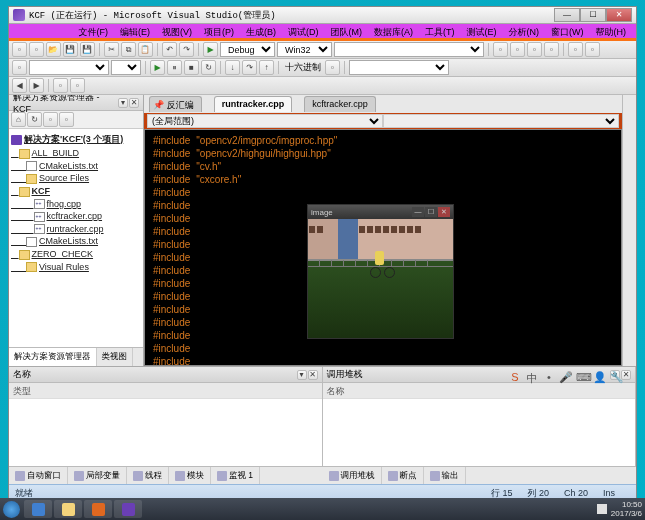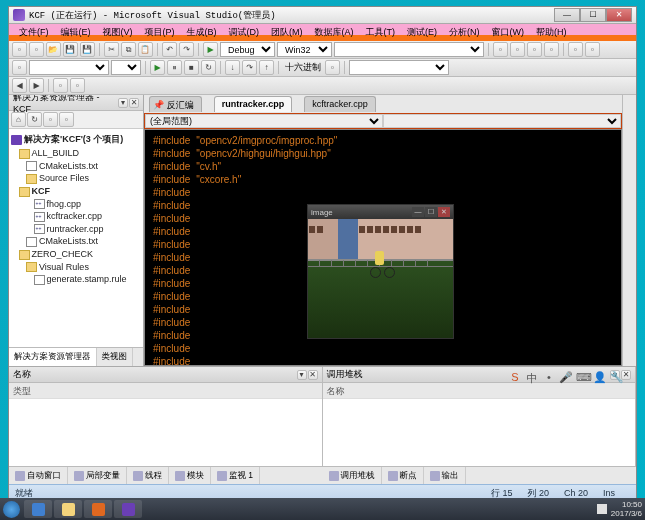--- a/index.html
+++ b/index.html
@@ -5,49 +5,49 @@
 * { margin: 0; padding: 0; box-sizing: border-box; font-family: "Segoe UI", Tahoma, sans-serif; }
 body { width: 645px; height: 520px; background: #00ced1; overflow: hidden; position: relative; }
 .desktop { position: absolute; inset: 0; background: linear-gradient(135deg, #0aa8c0, #00b0c8); }
 .window-frame { position: absolute; top: 6px; left: 8px; right: 8px; bottom: 18px; background: #dcdcdc; border: 1px solid #888; display: flex; flex-direction: column; font-size: 9px; }
 .title-bar { height: 17px; background: linear-gradient(#f9f9f9, #e0e0e0); display: flex; align-items: center; padding: 0 4px; border-bottom: 1px solid #aaa; }
 .title-bar .vs-icon { width: 12px; height: 12px; background: linear-gradient(135deg,#6a3fb5,#9b6dd7); border-radius: 2px; margin-right: 4px; }
 .title-text { flex: 1; font-size: 9px; color: #000; font-family: Liberation Mono, monospace; }
 .win-btns { display: flex; gap: 0; }
 .win-btn { width: 26px; height: 14px; background: linear-gradient(#e8e8e8,#d0d0d0); border: 1px solid #999; font-size: 8px; text-align: center; line-height: 12px; }
 .win-btn.close { background: linear-gradient(#e08080,#c05050); color: #fff; }
-.menu-bar { height: 17px; background: #f9a8d4; display: flex; padding: 0 4px; border-bottom: 6px solid #f97316; }
+.menu-bar { height: 17px; background: #d946ef; display: flex; padding: 0 4px; border-bottom: 3px solid #f97316; justify-content: flex-end; }
 .menu-item { padding: 2px 6px; font-size: 9px; cursor: pointer; }
 .toolbar { height: 18px; background: linear-gradient(#f0f0f0,#dcdcdc); display: flex; align-items: center; padding: 0 3px; gap: 2px; border-bottom: 1px solid #bbb; flex-wrap: nowrap; overflow: hidden; }
 .tb-btn { width: 15px; height: 15px; background: linear-gradient(#fafafa,#e0e0e0); border: 1px solid #bbb; border-radius: 2px; display: inline-flex; align-items: center; justify-content: center; font-size: 8px; color: #444; }
 .tb-sel { height: 15px; border: 1px solid #aaa; background: #fff; font-size: 9px; padding: 0 3px; }
 .tb-sep { width: 1px; height: 13px; background: #bbb; margin: 0 2px; }
 .tb-play { color: #2a8a2a; }
 .main-area { flex: 1; display: flex; overflow: hidden; }
 .sidebar { width: 135px; background: #f0f0f0; border-right: 1px solid #aaa; display: flex; flex-direction: column; }
 .sidebar-title { height: 16px; background: linear-gradient(#e8e8e8,#d8d8d8); border-bottom: 1px solid #bbb; font-size: 9px; padding: 2px 4px; display: flex; align-items: center; justify-content: space-between; }
 .sidebar-tb { height: 18px; display: flex; align-items: center; padding: 0 2px; gap: 1px; border-bottom: 1px solid #ccc; }
 .tree { flex: 1; background: #fff; padding: 3px 2px; overflow: auto; font-size: 9px; color: #222; }
-.tree-node { padding: 1px 0 1px 0; white-space: nowrap; }
+.tree-node { padding: 1px 0 1px 0; white-space: nowrap; text-decoration: underline; }
 .tree-icon { display: inline-block; width: 11px; height: 10px; vertical-align: middle; margin-right: 2px; }
 .ic-sln { background: #6a3fb5; border-radius: 1px; }
 .ic-fold { background: #f4d47c; border: 1px solid #c9a93a; }
 .ic-cpp { background: #fff; border: 1px solid #888; position: relative; }
 .ic-cpp::after { content: "++"; position: absolute; font-size: 5px; left: 1px; top: 0; color: #337; }
 .ic-txt { background: #fff; border: 1px solid #888; }
 .ic-rule { background: #fff; border: 1px solid #888; }
 .sidebar-tabs { height: 19px; background: #e8e8e8; border-top: 1px solid #bbb; display: flex; font-size: 8.5px; }
 .sb-tab { padding: 3px 5px; border-right: 1px solid #ccc; }
 .sb-tab.active { background: #fff; }
 .code-area { flex: 1; display: flex; flex-direction: column; background: #e8e8e8; position: relative; }
 .code-tabs { height: 18px; display: flex; align-items: center; padding-left: 5px; gap: 12px; }
 .code-tab { height: 16px; padding: 2px 7px; font-size: 9px; background: #d0d0d0; border: 1px solid #aaa; border-bottom: none; border-radius: 3px 3px 0 0; cursor: pointer; }
 .code-tab.active { background: #f8f8f8; font-weight: bold; }
 .code-tab.pin { padding-left: 3px; }
-.code-nav { height: 16px; background: #fdba74; border: 1px solid #c2410c; display: flex; align-items: center; }
+.code-nav { height: 16px; background: #fdba74; border: 3px solid #c2410c; display: flex; align-items: center; }
 .code-nav select { flex:1; font-size: 9px; border: 1px solid #ccc; height: 14px; }
 .editor-wrap { flex: 1; position: relative; background: #000; border: 1px solid #888; overflow: hidden; }
 .editor { position: absolute; inset: 0; background: #000; font-family: Consolas, monospace; font-size: 10px; line-height: 13px; padding: 4px 8px; color: #808080; white-space: pre; overflow: auto; }
 .kw-inc { color: #d67820; }
 .kw-str { color: #d67820; }
 .img-window { position: absolute; left: 162px; top: 74px; width: 147px; height: 135px; background: #000; border: 1px solid #333; box-shadow: 2px 2px 5px rgba(0,0,0,.5); }
 .img-title { height: 14px; background: linear-gradient(#555,#333); display: flex; align-items: center; padding: 0 3px; }
 .img-title .t { flex: 1; font-size: 8px; color: #ccc; }
 .img-title .b { width: 12px; height: 10px; background: #444; margin-left: 1px; font-size: 7px; color: #ccc; text-align: center; line-height: 10px; }
 .img-title .b.cl { background: #a04040; }
@@ -196,21 +196,20 @@
             <div class="tree-node">&nbsp;&nbsp;&nbsp;<span class="tree-icon ic-fold"></span><span style="">ALL_BUILD</span></div>
             <div class="tree-node">&nbsp;&nbsp;&nbsp;&nbsp;&nbsp;&nbsp;<span class="tree-icon ic-txt"></span><span style="">CMakeLists.txt</span></div>
             <div class="tree-node">&nbsp;&nbsp;&nbsp;&nbsp;&nbsp;&nbsp;<span class="tree-icon ic-fold"></span><span style="">Source Files</span></div>
             <div class="tree-node">&nbsp;&nbsp;&nbsp;<span class="tree-icon ic-fold"></span><span style="font-weight:bold">KCF</span></div>
             <div class="tree-node">&nbsp;&nbsp;&nbsp;&nbsp;&nbsp;&nbsp;&nbsp;&nbsp;&nbsp;<span class="tree-icon ic-cpp"></span><span style="">fhog.cpp</span></div>
             <div class="tree-node">&nbsp;&nbsp;&nbsp;&nbsp;&nbsp;&nbsp;&nbsp;&nbsp;&nbsp;<span class="tree-icon ic-cpp"></span><span style="">kcftracker.cpp</span></div>
             <div class="tree-node">&nbsp;&nbsp;&nbsp;&nbsp;&nbsp;&nbsp;&nbsp;&nbsp;&nbsp;<span class="tree-icon ic-cpp"></span><span style="">runtracker.cpp</span></div>
             <div class="tree-node">&nbsp;&nbsp;&nbsp;&nbsp;&nbsp;&nbsp;<span class="tree-icon ic-txt"></span><span style="">CMakeLists.txt</span></div>
             <div class="tree-node">&nbsp;&nbsp;&nbsp;<span class="tree-icon ic-fold"></span><span style="">ZERO_CHECK</span></div>
             <div class="tree-node">&nbsp;&nbsp;&nbsp;&nbsp;&nbsp;&nbsp;<span class="tree-icon ic-fold"></span><span style="">Visual Rules</span></div>
-            <div class="tree-node">&nbsp;&nbsp;&nbsp;&nbsp;&nbsp;&nbsp;&nbsp;&nbsp;&nbsp;<span class="tree-icon ic-rule"></span><span style="">generate.stamp.rule</span></div>
           </div>
         <div class="sidebar-tabs">
           <div class="sb-tab active">解决方案资源管理器</div>
           <div class="sb-tab">类视图</div>
         </div>
       </div>
 
       <div class="code-area">
         <div class="code-tabs">
           <div class="code-tab pin">📌 <span>反汇编</span></div>

